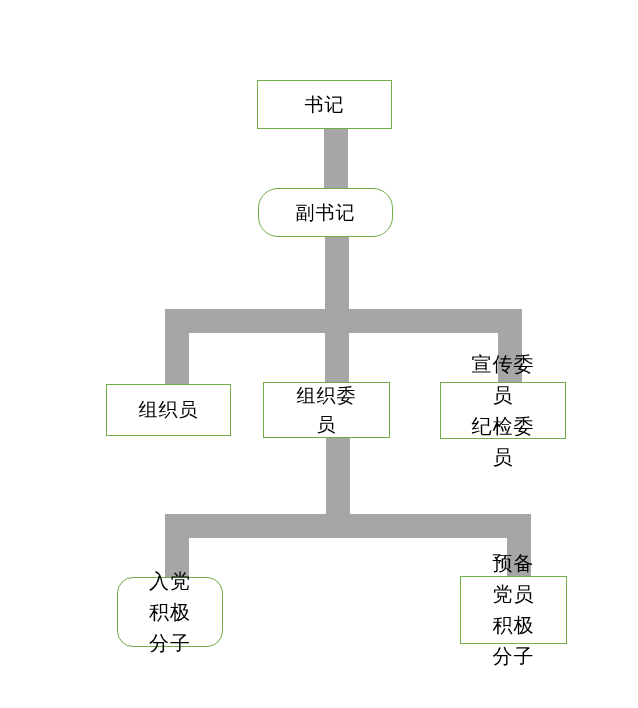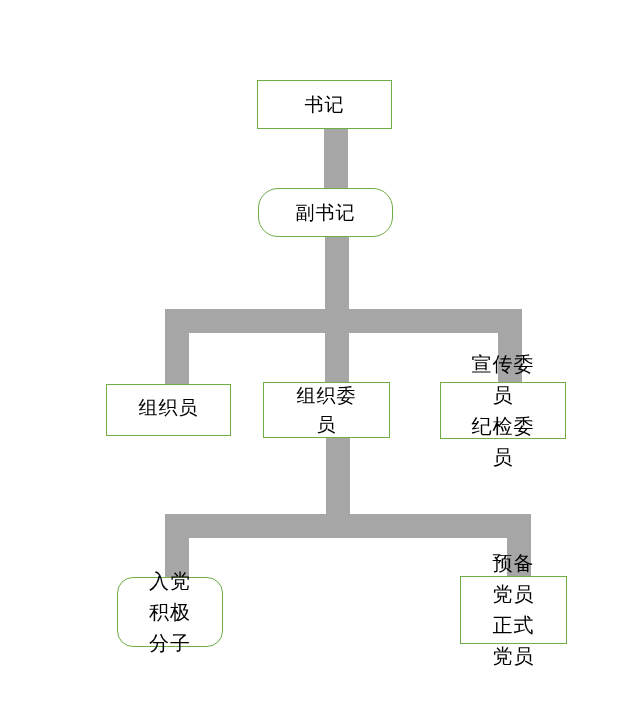--- a/index.html
+++ b/index.html
@@ -35,21 +35,21 @@
   }
   .fs-lg { font-size: 19px; }
   .fs-sm { font-size: 20px; }
   .line {
     position: absolute;
     background: var(--connector);
   }
   
   #n-secretary            { left: 233px; top: 56px;  width: 135px; height: 49px; }
   #n-deputy-secretary     { left: 234px; top: 164px; width: 135px; height: 49px; border-radius: 20px; }
-  #n-organizer            { left: 82px;  top: 360px; width: 125px; height: 52px; font-family: Liberation Mono, monospace; }
+  #n-organizer            { left: 82px;  top: 360px; width: 125px; height: 52px; }
   #n-org-committee        { left: 239px; top: 358px; width: 127px; height: 56px; }
   #n-prop-discipline      { left: 416px; top: 358px; width: 126px; height: 57px; }
   #n-activists            { left: 93px;  top: 553px; width: 106px; height: 70px; border-radius: 16px; }
   #n-members              { left: 436px; top: 552px; width: 107px; height: 68px; }
   
   #l-sec-deputy    { left: 300px; top: 105px; width: 1px;   height: 59px;  }
   #l-deputy-center { left: 301px; top: 213px; width: 1px;   height: 145px; }
   #l-row3-h        { left: 141px; top: 285px; width: 334px; height: 1px;   }
   #l-row3-left     { left: 141px; top: 285px; width: 1px;   height: 75px;  }
   #l-row3-right    { left: 474px; top: 285px; width: 1px;   height: 73px;  }
@@ -94,16 +94,16 @@
 纪检委员</span>
   </div>
 
   <div class="node fs-sm" id="n-activists">
     <span class="label">入党
 积极分子</span>
   </div>
 
   <div class="node fs-sm" id="n-members">
     <span class="label">预备党员
-正式党员</span>
+积极分子</span>
   </div>
 
 </div>
 
 </body></html>

